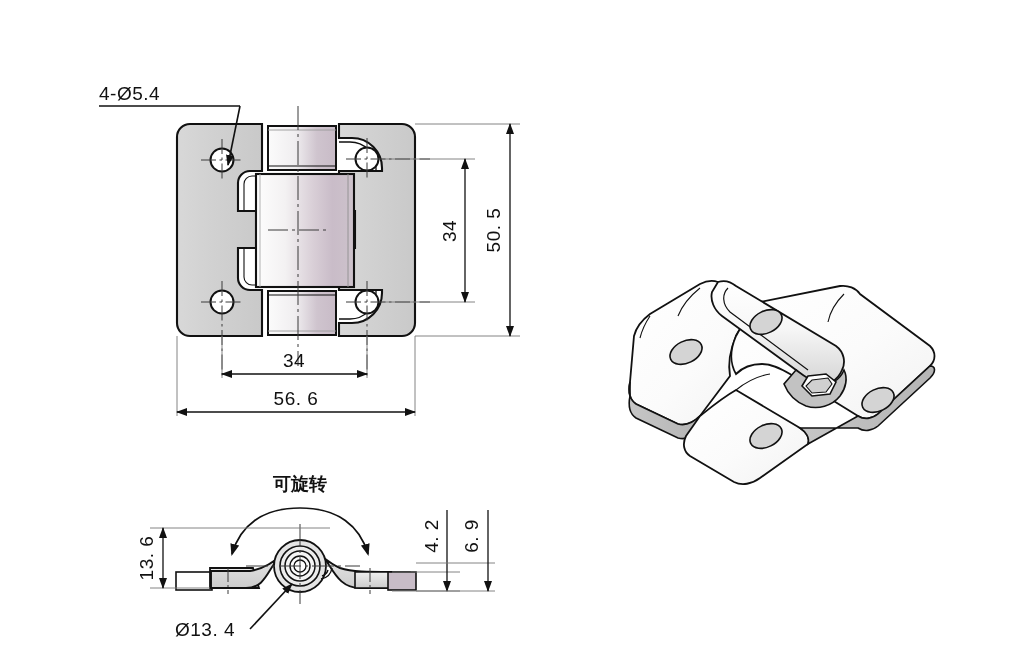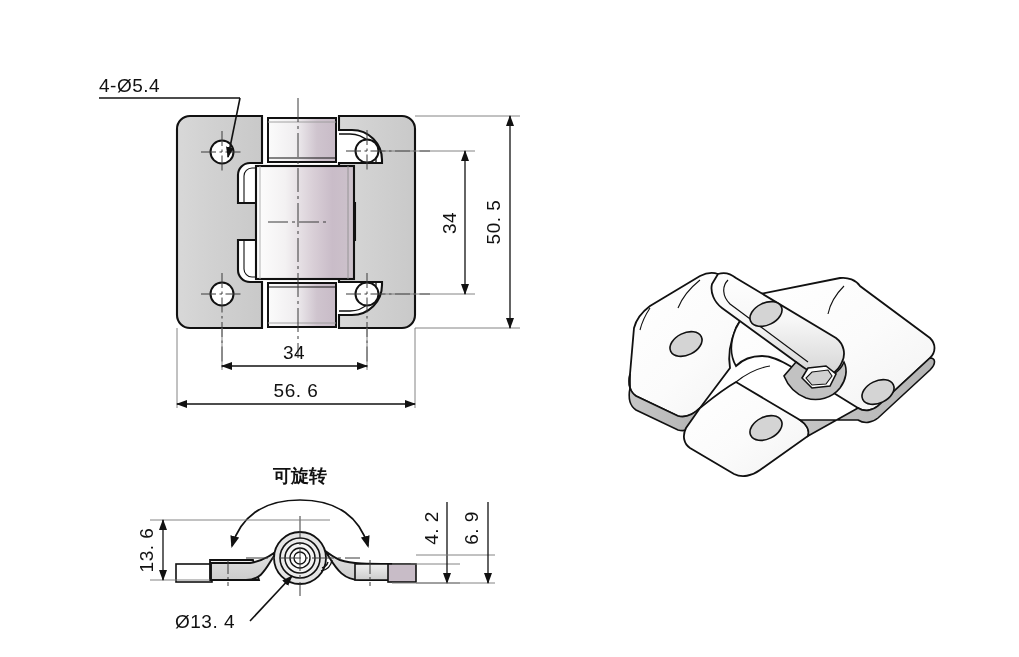--- a/index.html
+++ b/index.html
@@ -2,21 +2,21 @@
 <html><head>
 <meta charset="utf-8">
 <title>Hinge Technical Drawing</title>
 <style>
   html,body{margin:0;padding:0;background:#ffffff;}
   body{
     width:1019px;height:657px;
     font-family:"Liberation Sans","DejaVu Sans",sans-serif;
     overflow:hidden;position:relative;
   }
-  #sheet{position:absolute;left:0;top:8px;width:1019px;height:556px;background:#3b82f6;}
+  #sheet{position:absolute;left:0;top:16px;width:1019px;height:556px;background:#3b82f6;}
   svg{display:block;}
   .dimtext{
     font-family:"Liberation Sans","DejaVu Sans",sans-serif;
     font-size:19px;fill:#111;letter-spacing:0.5px;
   }
   .dimtext-v{
     font-family:"Liberation Sans","DejaVu Sans",sans-serif;
     font-size:19px;fill:#111;letter-spacing:0.5px;
   }
   .cntext{

